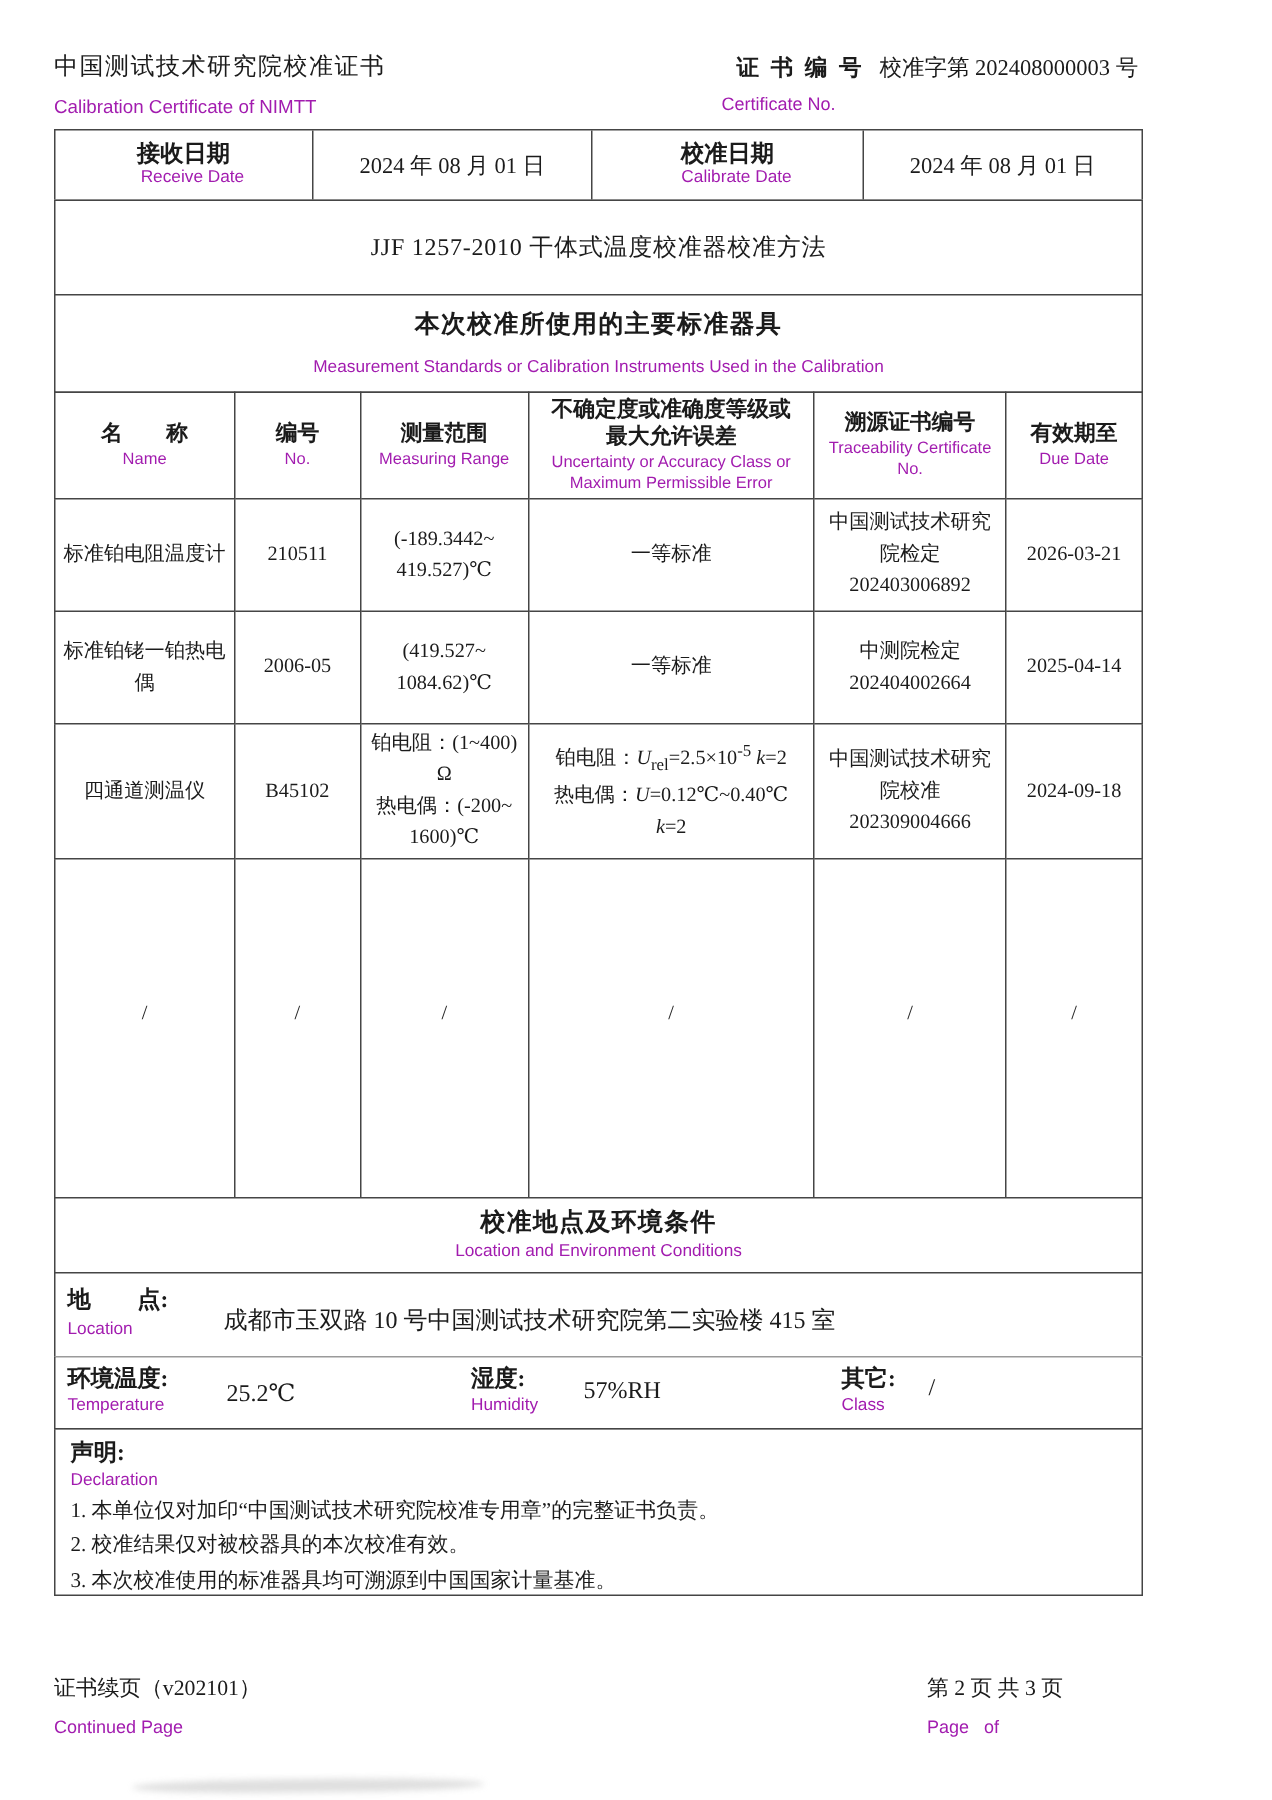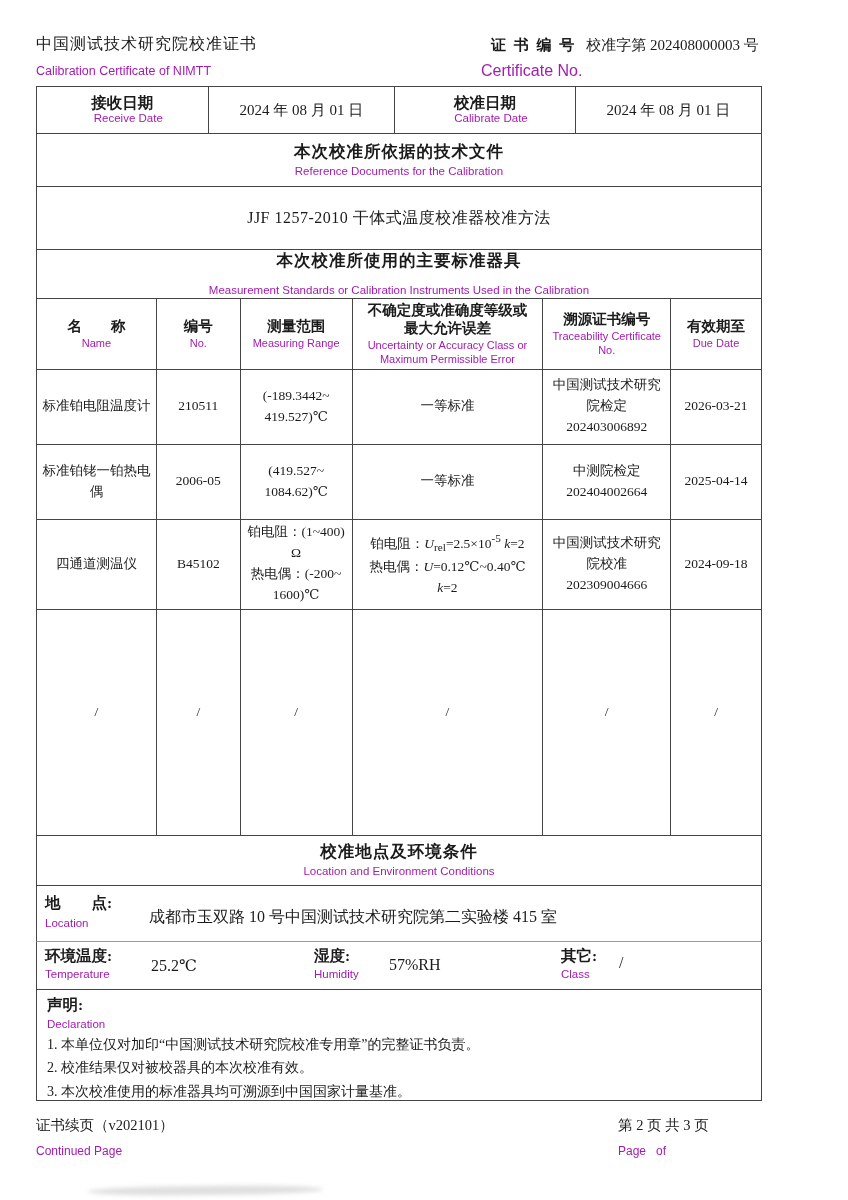--- a/index.html
+++ b/index.html
@@ -12,41 +12,41 @@
   .en { font-family:"Liberation Sans","DejaVu Sans",sans-serif; color:#a21caf; }
 
   
   .doc-header { position:absolute; left:36px; top:34px; width:776px; }
   .dh-left { position:absolute; left:0; top:0; }
   .dh-title-zh { font-size:16px; letter-spacing:1px; }
   .dh-title-en { font-size:12.5px; margin-top:9px; }
   .dh-right { position:absolute; left:455px; top:2px; }
   .dh-cert-line { font-size:15px; }
   .dh-cert-label { font-weight:bold; letter-spacing:2px; margin-right:10px; }
-  .dh-cert-en { font-size:16px; margin-top:7px; margin-left:-10px; }
+  .dh-cert-en { font-size:12px; margin-top:7px; margin-left:-10px; }
 
   
   .main { position:absolute; left:36px; top:86px; width:726px; }
   .sec { box-sizing:border-box; border:1px solid #454545; margin-top:-1px; background:#fff; }
   .sec.first { margin-top:0; }
 
   
   .dates-row { height:48px; display:grid; grid-template-columns:23.7% 25.8% 24.9% 25.6%; }
   .dates-row > div { border-right:1px solid #454545; display:flex; flex-direction:column; align-items:center; justify-content:center; }
   .dates-row > div:last-child { border-right:none; }
   .dl-zh { font-size:15.5px; font-weight:bold; line-height:1.15; }
   .dl-en { font-size:11.5px; line-height:1.2;padding-left:12px; }
   .dl-val { font-size:15px; }
 
   
   .sec-head { display:flex; flex-direction:column; align-items:center; justify-content:center; text-align:center; }
   .sh-zh { font-size:16.5px; font-weight:bold; letter-spacing:1px; line-height:1.2; }
   .sh-en { font-size:11.5px; margin-top:3px; line-height:1.2; }
   .ref-head { height:54px; }
-  .std-head { height:50px;gap:10px; }
+  .std-head { height:66px;gap:10px; }
   .loc-head { height:51px; }
 
   .ref-content { height:64px; display:flex; align-items:center; justify-content:center; font-size:16px; letter-spacing:.5px; }
 
   
   .std-table { width:726px; box-sizing:border-box; border-collapse:collapse; table-layout:fixed; margin-top:-1px; }
   .std-table th, .std-table td { border:1px solid #454545; padding:2px 3px; text-align:center; vertical-align:middle; overflow:hidden; }
   .hzh { font-size:14.5px; font-weight:bold; line-height:1.25; }
   .hen { font-size:11px; font-weight:normal; line-height:1.25; margin-top:2px; }
   .std-table td { font-size:13.5px; line-height:1.55; }
@@ -120,24 +120,20 @@
       </div>
       <div>
         <div class="zh dl-zh">校准日期</div>
         <div class="en dl-en">Calibrate Date</div>
       </div>
       <div>
         <div class="zh dl-val">2024 年 08 月 01 日</div>
       </div>
     </div>
 
-    <div class="sec sec-head ref-head">
-      <div class="zh sh-zh">本次校准所依据的技术文件</div>
-      <div class="en sh-en">Reference Documents for the Calibration</div>
-    </div>
     <div class="sec ref-content zh">JJF 1257-2010  干体式温度校准器校准方法</div>
 
     <div class="sec sec-head std-head">
       <div class="zh sh-zh">本次校准所使用的主要标准器具</div>
       <div class="en sh-en">Measurement Standards or Calibration Instruments Used in the Calibration</div>
     </div>
 
     <table class="std-table">
       <colgroup>
         <col style="width:16.53%">

